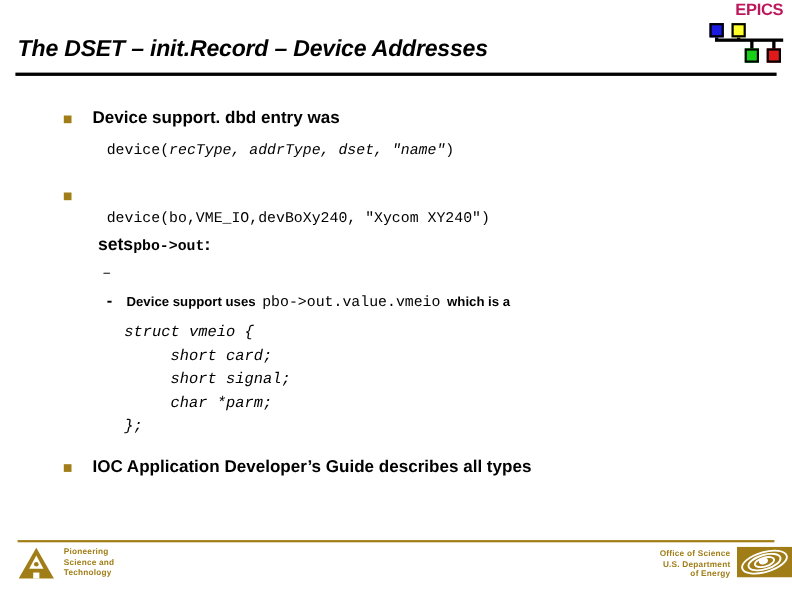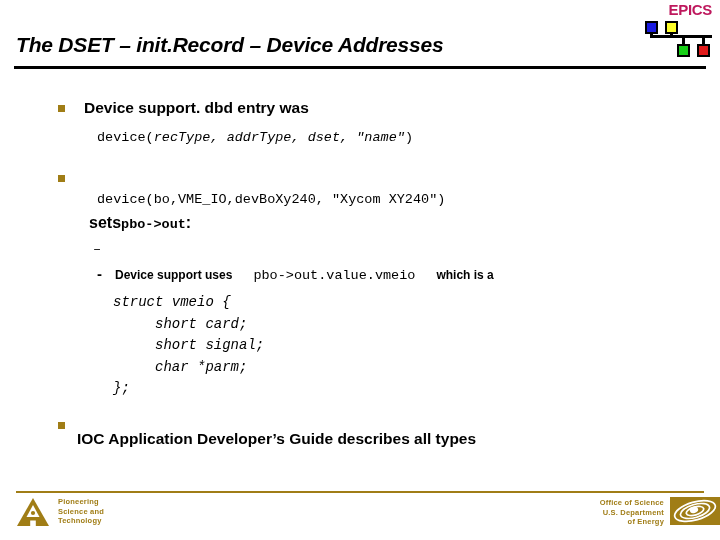--- a/index.html
+++ b/index.html
@@ -183,21 +183,21 @@
   .struct-block {
     margin-left: 113px;
     margin-top: 9px;
     font-family: "Liberation Mono", "DejaVu Sans Mono", monospace;
     font-size: 14px;
     font-style: italic;
     line-height: 21.5px;
     white-space: pre;
   }
 
-  .last-bullet { margin-top: 15px; flex-direction: column; }
+  .last-bullet { margin-top: 15px; }
 
   
   .footer-rule {
     position: absolute;
     left: 16px;
     top: 491px;
     width: 688px;
     height: 2px;
     background: #a07d16;
   }
@@ -283,21 +283,21 @@
 
   <div class="sets-line"><span>sets</span><span class="mono">pbo-&gt;out</span><span>:</span></div>
 
   <div class="dash-row dash-row-a">
     <span class="dash-a">–</span>
   </div>
 
   <div class="dash-row dash-row-b">
     <span class="dash-b">-</span>
     <span class="sub-bold">Device support uses</span>
-    <span class="sub-mono" style="margin:0 21px;">pbo-&gt;out.value.vmeio</span>
+    <span class="sub-mono" style="margin:0 6px;">pbo-&gt;out.value.vmeio</span>
     <span class="sub-bold">which is a</span>
   </div>
 
   <div class="struct-block">struct vmeio {
      short card;
      short signal;
      char *parm;
 };</div>
 
   <div class="bullet-row lvl1 last-bullet">

